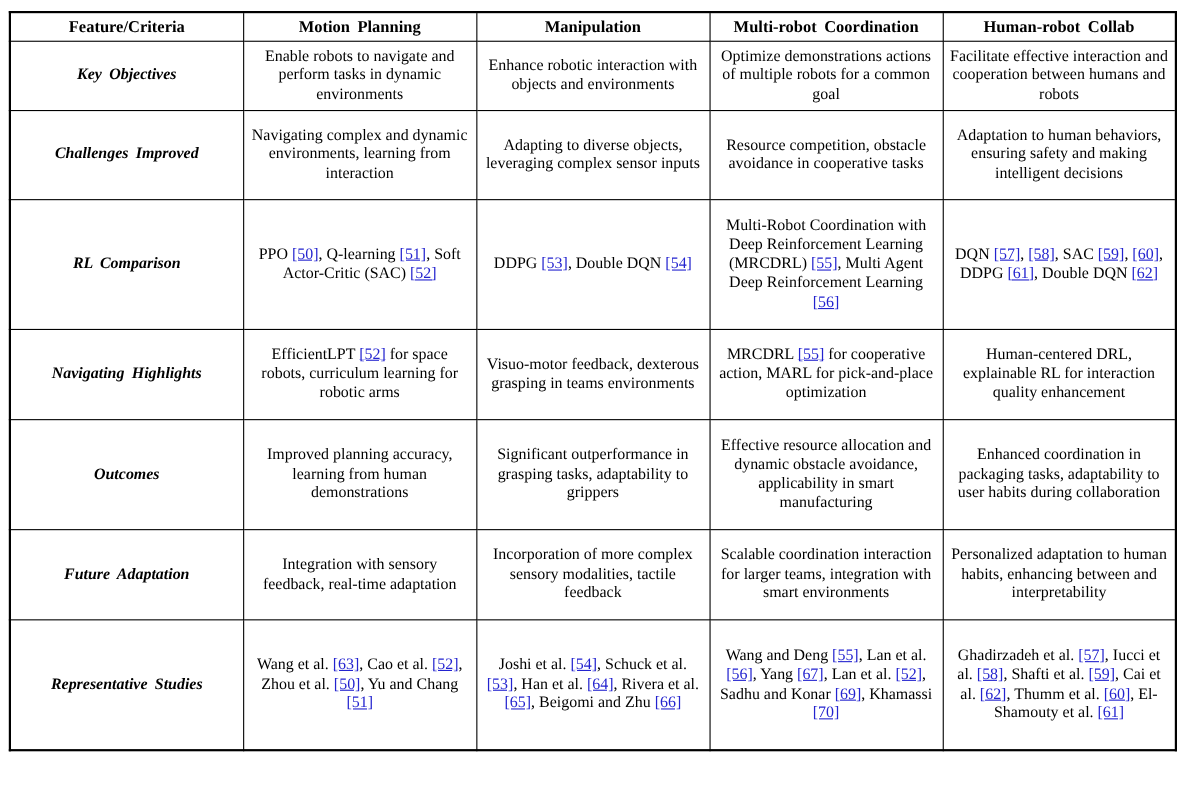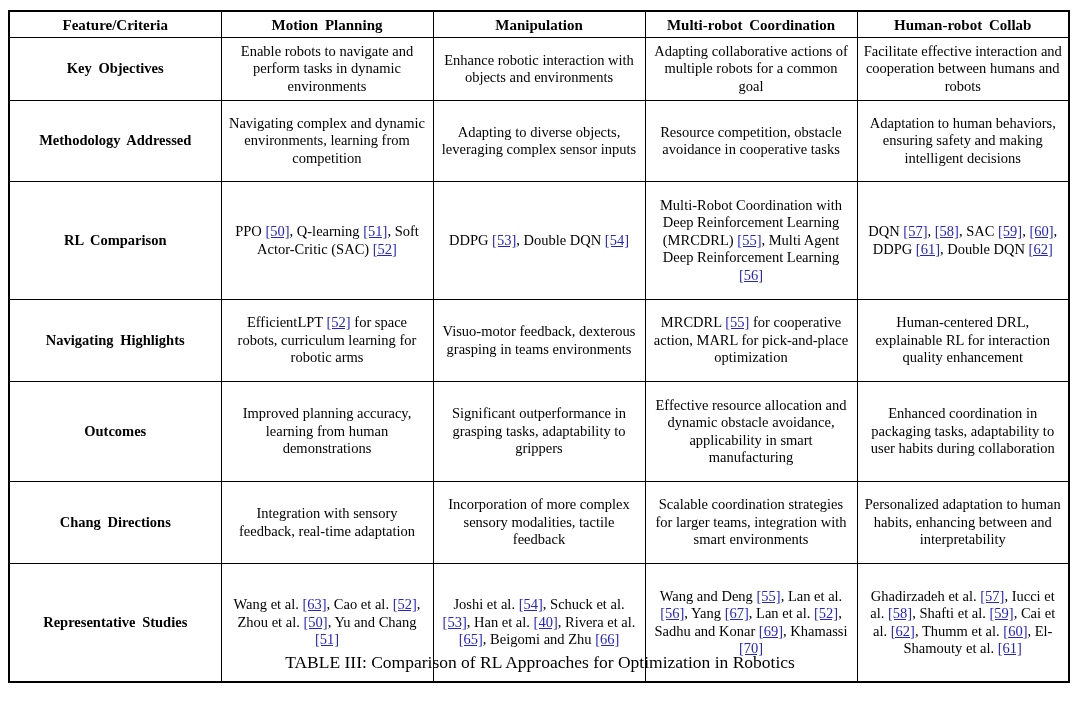--- a/index.html
+++ b/index.html
@@ -43,20 +43,21 @@
     font-weight: bold;
     font-size: 15px;
     word-spacing: 3px;
     height: 23px;
     padding: 1px 4px;
   }
   td.rowlabel {
     font-weight: bold;
     font-size: 15px;
     word-spacing: 3px;
+    font-style: italic;
   }
   
   tbody tr:nth-child(1) td { height: 58px; }
   tbody tr:nth-child(2) td { height: 76px; }
   tbody tr:nth-child(3) td { height: 113px; }
   tbody tr:nth-child(4) td { height: 77px; }
   tbody tr:nth-child(5) td { height: 95px; }
   tbody tr:nth-child(6) td { height: 77px; }
   tbody tr:nth-child(7) td { height: 113px; }
   a.cite {
@@ -94,26 +95,26 @@
             <th>Manipulation</th>
             <th>Multi-robot Coordination</th>
             <th>Human-robot Collab</th>
           </tr>
       </thead>
       <tbody>
           <tr>
             <td class="rowlabel">Key Objectives</td>
             <td>Enable robots to navigate and perform tasks in dynamic environments</td>
             <td>Enhance robotic interaction with objects and environments</td>
-            <td>Adapting collaborative actions of multiple robots for a common goal</td>
+            <td>Optimize demonstrations actions of multiple robots for a common goal</td>
             <td>Facilitate effective interaction and cooperation between humans and robots</td>
           </tr>
           <tr>
-            <td class="rowlabel">Methodology Addressed</td>
-            <td>Navigating complex and dynamic environments, learning from competition</td>
+            <td class="rowlabel">Challenges Improved</td>
+            <td>Navigating complex and dynamic environments, learning from interaction</td>
             <td>Adapting to diverse objects, leveraging complex sensor inputs</td>
             <td>Resource competition, obstacle avoidance in cooperative tasks</td>
             <td>Adaptation to human behaviors, ensuring safety and making intelligent decisions</td>
           </tr>
           <tr>
             <td class="rowlabel">RL Comparison</td>
             <td>PPO <a class="cite">[50]</a>, Q-learning <a class="cite">[51]</a>, Soft Actor-Critic (SAC) <a class="cite">[52]</a></td>
             <td>DDPG <a class="cite">[53]</a>, Double DQN <a class="cite">[54]</a></td>
             <td>Multi-Robot Coordination with Deep Reinforcement Learning (MRCDRL) <a class="cite">[55]</a>, Multi Agent Deep Reinforcement Learning <a class="cite">[56]</a></td>
             <td>DQN <a class="cite">[57]</a>, <a class="cite">[58]</a>, SAC <a class="cite">[59]</a>, <a class="cite">[60]</a>, DDPG <a class="cite">[61]</a>, Double DQN <a class="cite">[62]</a></td>
@@ -126,30 +127,29 @@
             <td>Human-centered DRL, explainable RL for interaction quality enhancement</td>
           </tr>
           <tr>
             <td class="rowlabel">Outcomes</td>
             <td>Improved planning accuracy, learning from human demonstrations</td>
             <td>Significant outperformance in grasping tasks, adaptability to grippers</td>
             <td>Effective resource allocation and dynamic obstacle avoidance, applicability in smart manufacturing</td>
             <td>Enhanced coordination in packaging tasks, adaptability to user habits during collaboration</td>
           </tr>
           <tr>
-            <td class="rowlabel">Chang Directions</td>
+            <td class="rowlabel">Future Adaptation</td>
             <td>Integration with sensory feedback, real-time adaptation</td>
             <td>Incorporation of more complex sensory modalities, tactile feedback</td>
-            <td>Scalable coordination strategies for larger teams, integration with smart environments</td>
+            <td>Scalable coordination interaction for larger teams, integration with smart environments</td>
             <td>Personalized adaptation to human habits, enhancing between and interpretability</td>
           </tr>
           <tr>
             <td class="rowlabel">Representative Studies</td>
             <td>Wang et al. <a class="cite">[63]</a>, Cao et al. <a class="cite">[52]</a>, Zhou et al. <a class="cite">[50]</a>, Yu and Chang <a class="cite">[51]</a></td>
-            <td>Joshi et al. <a class="cite">[54]</a>, Schuck et al. <a class="cite">[53]</a>, Han et al. <a class="cite">[40]</a>, Rivera et al. <a class="cite">[65]</a>, Beigomi and Zhu <a class="cite">[66]</a></td>
+            <td>Joshi et al. <a class="cite">[54]</a>, Schuck et al. <a class="cite">[53]</a>, Han et al. <a class="cite">[64]</a>, Rivera et al. <a class="cite">[65]</a>, Beigomi and Zhu <a class="cite">[66]</a></td>
             <td>Wang and Deng <a class="cite">[55]</a>, Lan et al. <a class="cite">[56]</a>, Yang <a class="cite">[67]</a>, Lan et al. <a class="cite">[52]</a>, Sadhu and Konar <a class="cite">[69]</a>, Khamassi <a class="cite">[70]</a></td>
             <td>Ghadirzadeh et al. <a class="cite">[57]</a>, Iucci et al. <a class="cite">[58]</a>, Shafti et al. <a class="cite">[59]</a>, Cai et al. <a class="cite">[62]</a>, Thumm et al. <a class="cite">[60]</a>, El-Shamouty et al. <a class="cite">[61]</a></td>
           </tr>
         </tbody>
     </table>
   </div>
-  <div class="caption">TABLE III: Comparison of RL Approaches for Optimization in Robotics</div>
 </div>
 
 </body></html>

